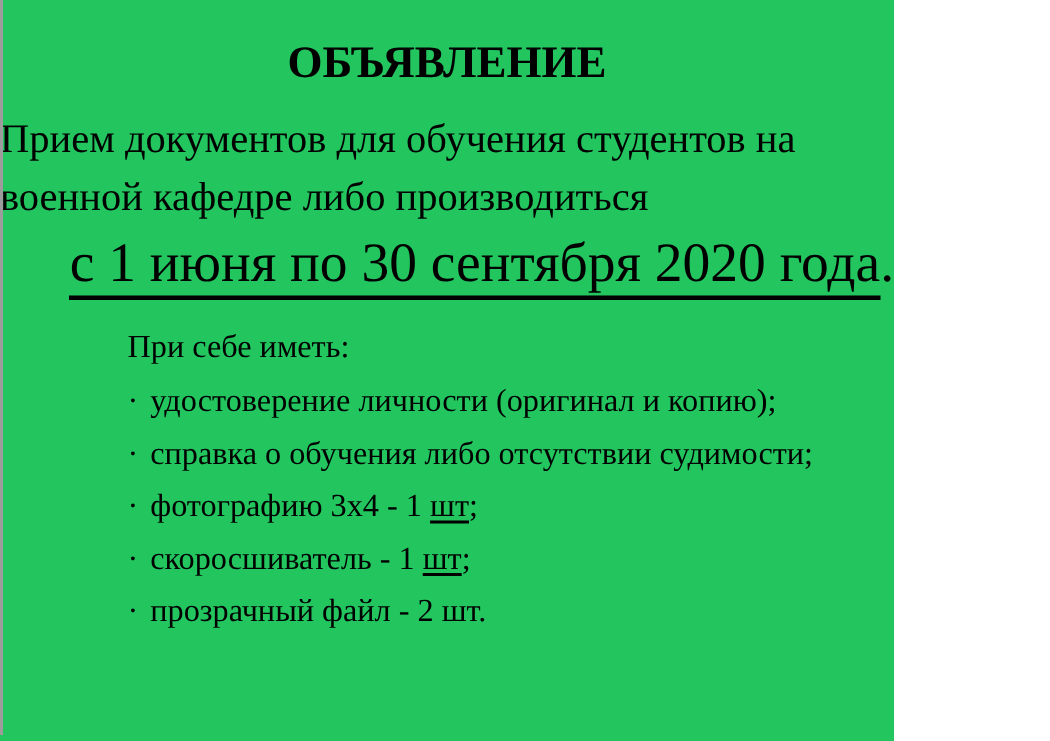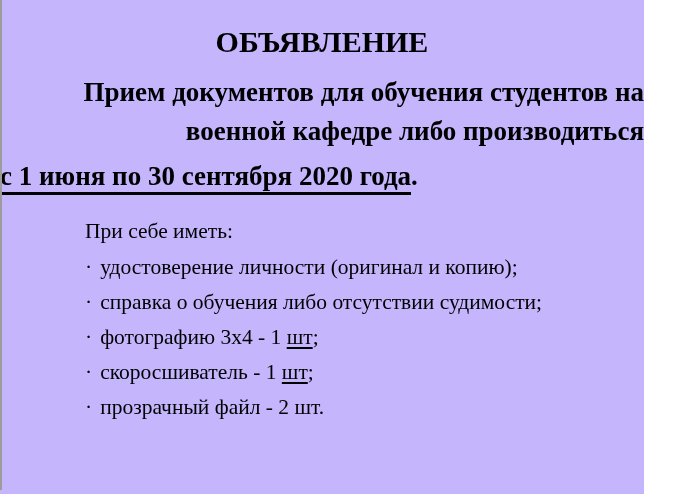--- a/index.html
+++ b/index.html
@@ -1,50 +1,50 @@
 <!DOCTYPE html>
 <html><head>
 <meta charset="utf-8">
 <style>
   html, body { margin: 0; padding: 0; }
   body { background: #ffffff; }
   .page {
     position: relative;
-    width: 644px;
+    width: 596px;
     height: 494px;
-    background: #c4b5fd;
+    background: #22c55e;
     color: #000000;
     font-family: "Liberation Serif", "DejaVu Serif", serif;
     overflow: hidden;
   }
   .page-edge {
     position: absolute;
     left: 0; top: 0;
     width: 2px; height: 490px;
     background: #9c9c9c;
   }
   .doc-title {
     padding-top: 27px;
     text-align: center;
     font-weight: bold;
     font-size: 30px;
     line-height: 30px;
   }
   .intro-line {
-    text-align: right;
-    font-weight: bold;
+    text-align: left;
+    font-weight: normal;
     font-size: 27px;
     line-height: 39px;
   }
   .intro-block { margin-top: 16px; }
   .date-line {
     margin-top: 7px;
-    text-align: left;
-    font-weight: bold;
-    font-size: 27px;
+    text-align: right;
+    font-weight: normal;
+    font-size: 37px;
     line-height: 36px;
   }
   .date-underline {
     border-bottom: 3px solid #000000;
     padding-bottom: 1px;
   }
   .checklist-heading {
     margin: 25px 12px 0 85px;
     font-size: 21.5px;
     line-height: 25px;

